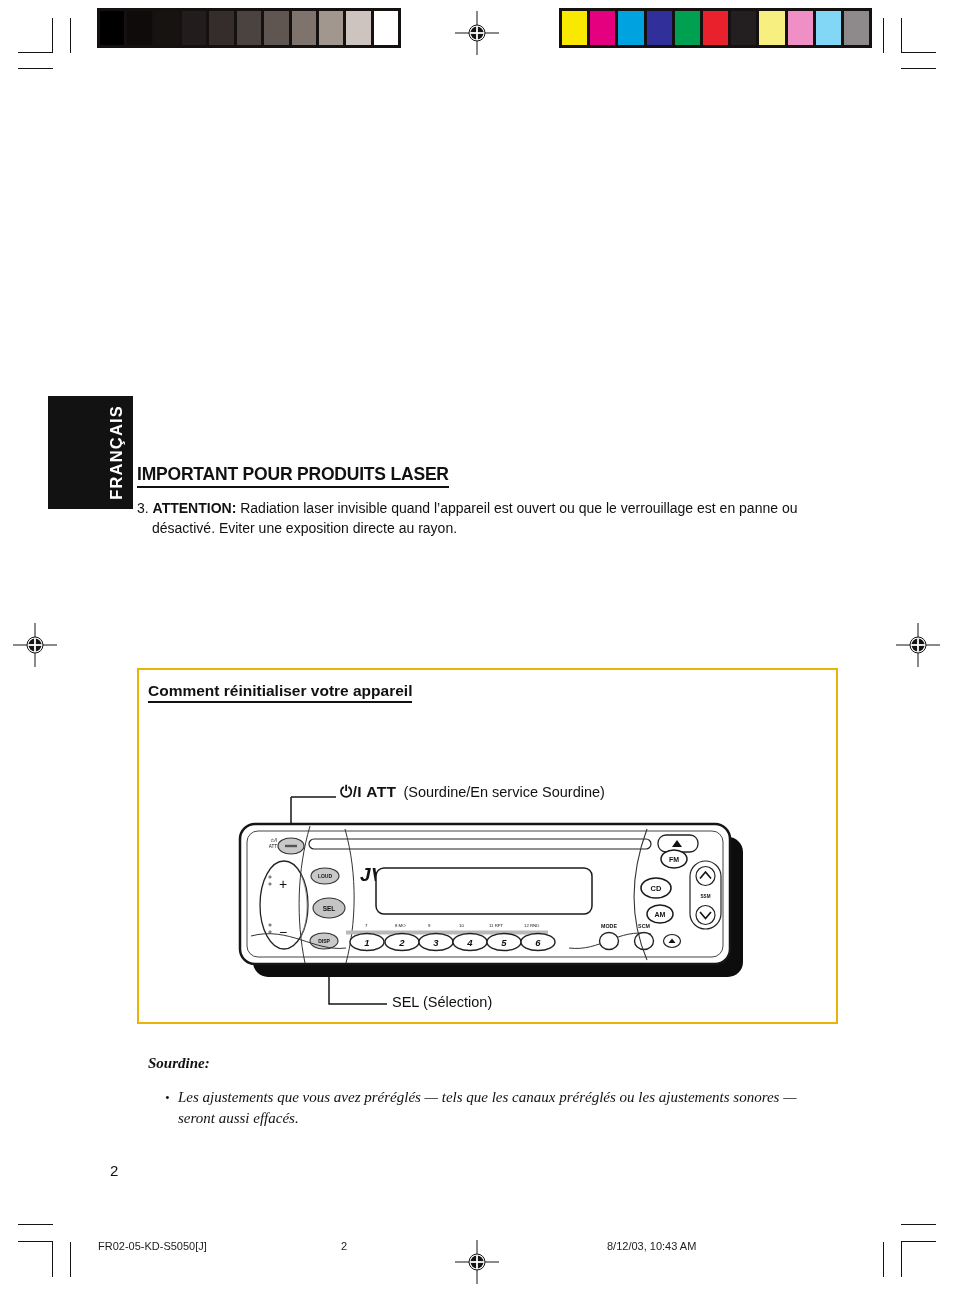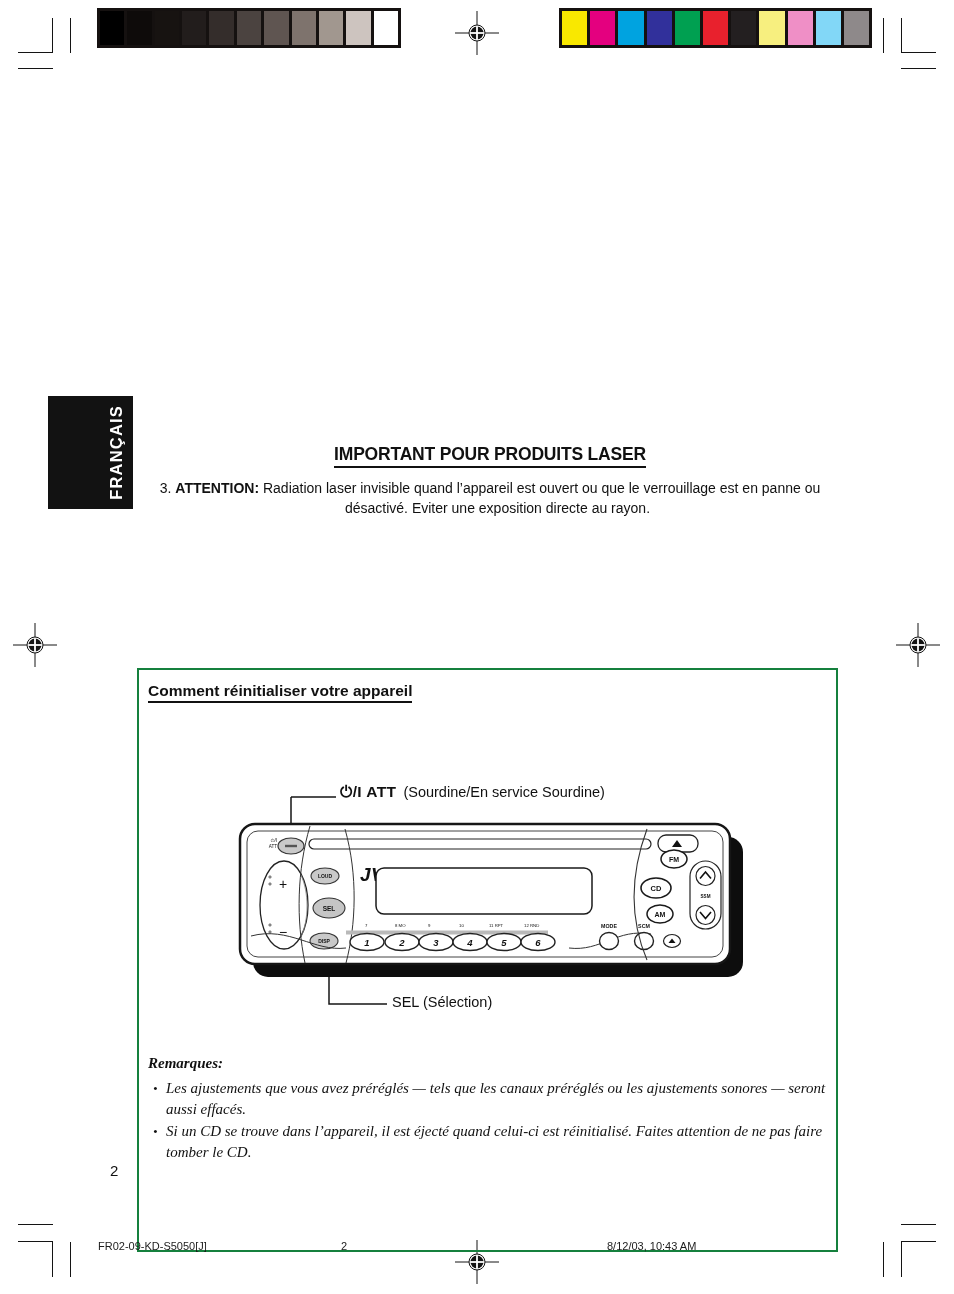--- a/index.html
+++ b/index.html
@@ -23,47 +23,47 @@
   .cm{position:absolute;background:#141414;}
 
   
   .lang-tab{position:absolute;left:48px;top:396px;width:85px;height:113px;background:#121212;
     color:#fff;display:flex;align-items:center;justify-content:flex-end;
     padding-right:7px;box-sizing:border-box;}
   .lang-tab span{writing-mode:vertical-rl;transform:rotate(180deg);
     font-weight:bold;font-size:16.5px;letter-spacing:1.2px;}
 
   
-  .laser{position:absolute;left:137px;top:444px;width:706px;text-align:center;}
+  .laser{position:absolute;left:137px;top:464px;width:706px;}
   .laser-heading{font-size:17.5px;font-weight:bold;letter-spacing:-0.2px;margin:0 0 11px 0;
     display:inline-block;border-bottom:2.5px solid #111;padding-bottom:1px;}
   .laser-item{font-size:14px;line-height:19.5px;padding-left:15px;text-indent:-15px;}
 
   
-  .reset-box{position:absolute;left:137px;top:668px;width:701px;height:584px;
-    border:2px solid #15803d;box-sizing:border-box;}
+  .reset-box{position:absolute;left:137px;top:668px;width:701px;height:356px;
+    border:2px solid #eab308;box-sizing:border-box;}
   .box-heading{font-size:15.5px;font-weight:bold;margin:12px 0 0 9px;display:inline-block;
     border-bottom:2px solid #111;padding-bottom:1px;}
   .box-para{margin:10px 12px 0 9px;font-size:14.5px;line-height:21.5px;}
   .att-inline{font-size:15px;letter-spacing:0.4px;}
 
   
   .figure{position:absolute;left:0;top:110px;width:700px;height:240px;}
   .figure svg{position:absolute;left:0;top:0;}
   .att-callout{position:absolute;left:201px;top:3px;font-size:14.5px;white-space:nowrap;}
   .att-callout .btn-name{font-size:15.5px;font-weight:bold;letter-spacing:0.4px;margin-right:7px;}
   .sel-callout{position:absolute;left:253px;top:214px;font-size:14.5px;white-space:nowrap;}
   svg text{font-family:"Liberation Sans",sans-serif;fill:#111;}
   .ln{stroke:#161616;stroke-width:1.5;fill:none;}
 
   
   .remarks{position:absolute;left:9px;top:383px;width:684px;
     font-family:"Liberation Serif",serif;font-style:italic;font-size:15px;line-height:21.5px;}
   .remarks-heading{font-weight:bold;margin:0 0 3px 0;font-size:15px;}
-  .remarks ul{margin:0;padding-left:18px;list-style:none;}
+  .remarks ul{margin:12px;padding-left:18px;list-style:none;}
   .remarks li{position:relative;}
   .remarks li::before{content:"\2022";position:absolute;left:-13px;top:0;font-size:13px;}
 
   
   .pageno{position:absolute;left:110px;top:1162px;font-size:15px;}
   .footer-item{position:absolute;top:1240px;font-size:11px;color:#1c1c1c;}
   .f-left{left:98px;}
   .f-center{left:341px;}
   .f-right{left:607px;}
 </style>
@@ -252,24 +252,23 @@
     </svg>
 
     <div class="att-callout">
       <span class="btn-name">⏻/I ATT</span><span>(Sourdine/En service Sourdine)</span>
     </div>
     <div class="sel-callout">SEL (Sélection)</div>
   </div>
 
   
   <div class="remarks">
-    <div class="remarks-heading">Remarques:</div>
+    <div class="remarks-heading">Sourdine:</div>
     <ul>
       <li>Les ajustements que vous avez préréglés — tels que les canaux préréglés ou les ajustements sonores — seront aussi effacés.</li>
-      <li>Si un CD se trouve dans l’appareil, il est éjecté quand celui-ci est réinitialisé. Faites attention de ne pas faire tomber le CD.</li>
     </ul>
   </div>
 </div>
 
 <div class="pageno">2</div>
-<div class="footer-item f-left">FR02-09-KD-S5050[J]</div>
+<div class="footer-item f-left">FR02-05-KD-S5050[J]</div>
 <div class="footer-item f-center">2</div>
 <div class="footer-item f-right">8/12/03, 10:43 AM</div>
 
 </body></html>

